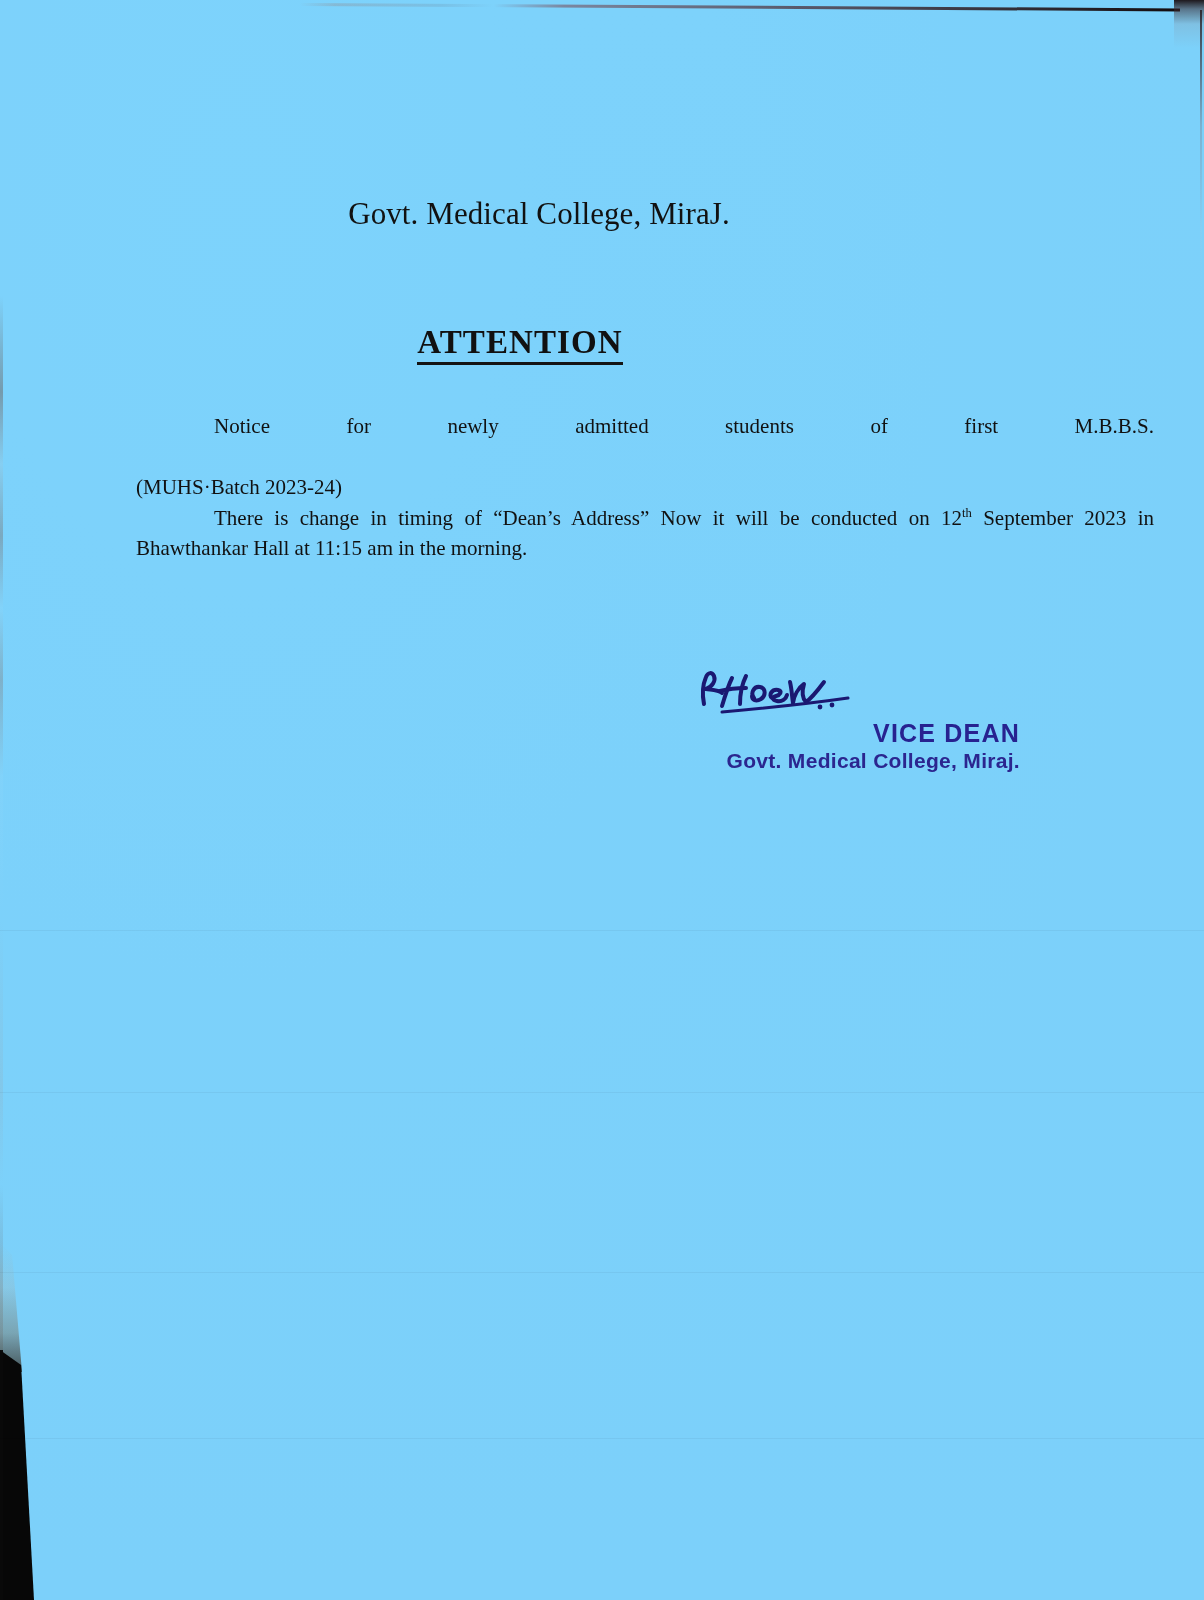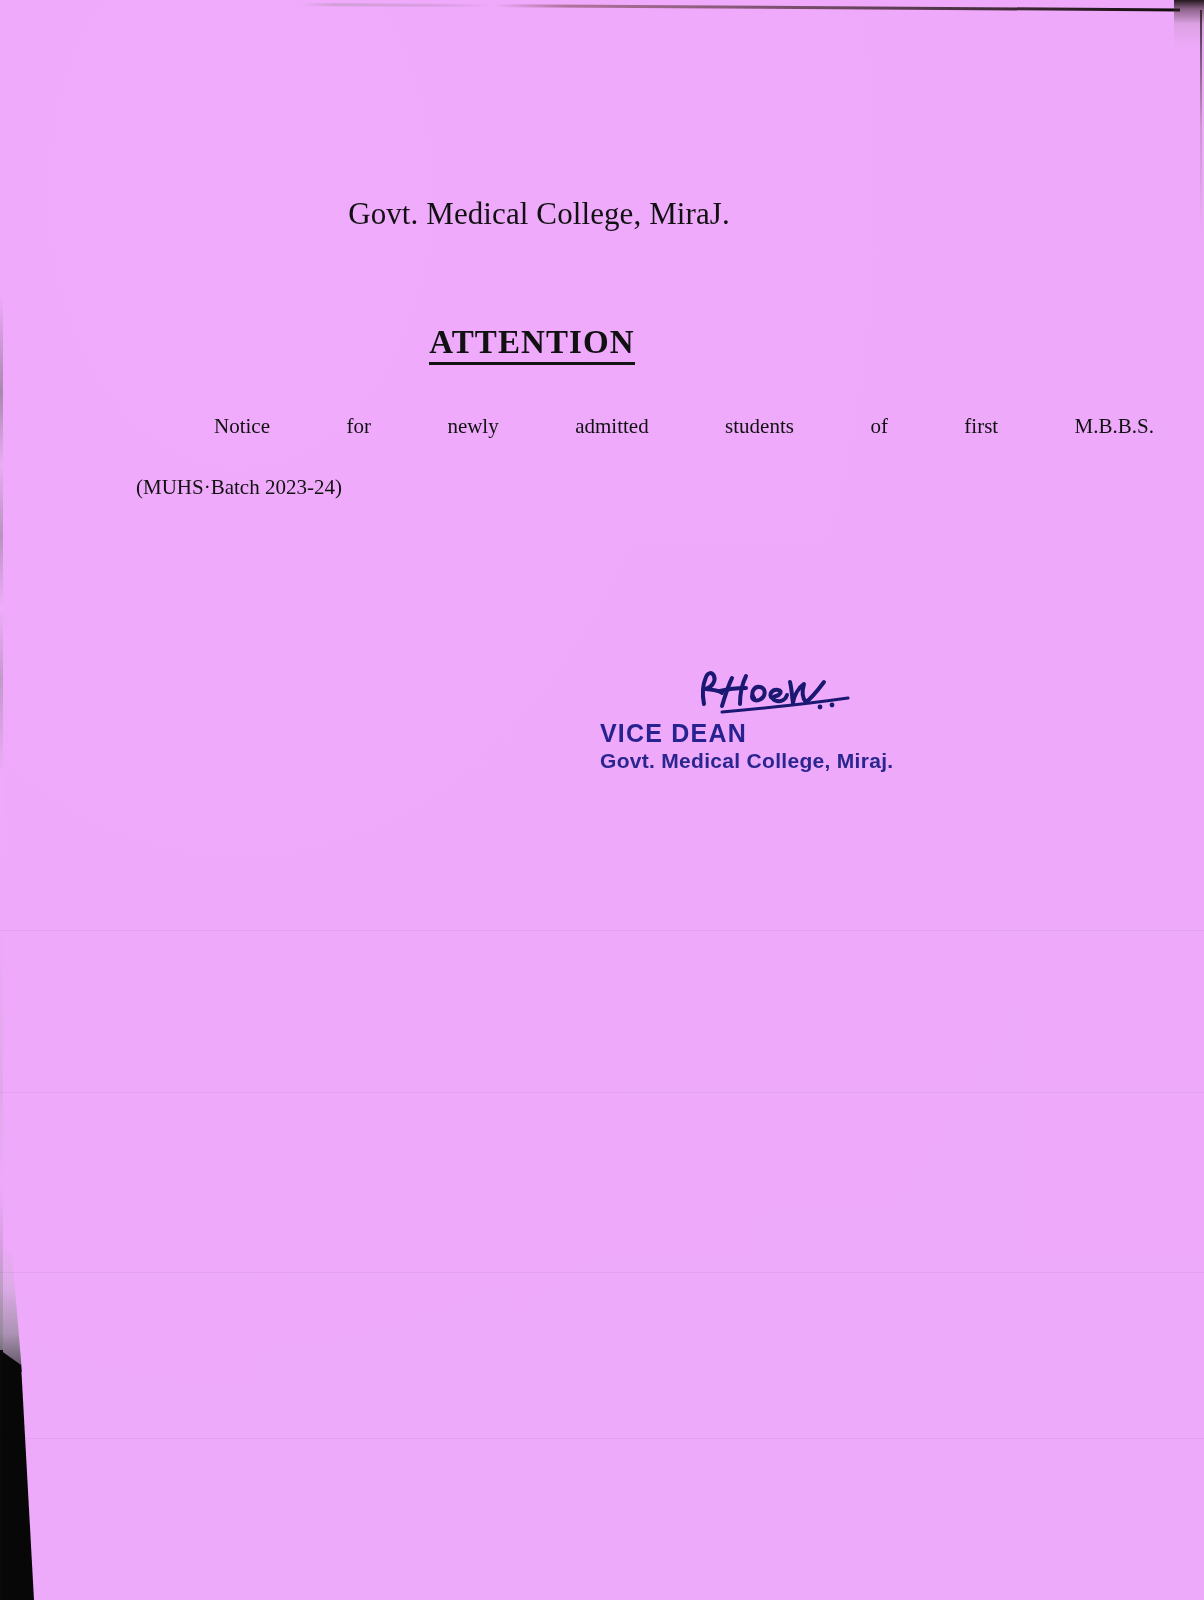--- a/index.html
+++ b/index.html
@@ -6,21 +6,21 @@
   html, body {
     margin: 0;
     padding: 0;
     background: #ffffff;
   }
 
   #page {
     position: relative;
     width: 1204px;
     height: 1600px;
-    background: #f0abfc;
+    background: #7dd3fc;
     overflow: hidden;
     font-family: "Liberation Serif", "DejaVu Serif", serif;
     color: #111111;
   }
 
   
   .scan-top-line {
     position: absolute;
     top: 3px;
     left: 300px;
@@ -149,21 +149,21 @@
   .letterhead .lh-line1 { display: block; }
   .letterhead .lh-line2 { display: block; }
   .letterhead sup {
     font-size: 0.60em;
     vertical-align: super;
     line-height: 0;
   }
 
   .attention-wrap {
     position: absolute;
-    left: 12px;
+    left: 0;
     top: 324px;
     width: 1040px;
     text-align: center;
   }
   .attention {
     display: inline-block;
     font-size: 33px;
     font-weight: bold;
     letter-spacing: 1.1px;
     border-bottom: 3px solid #141414;
@@ -202,21 +202,21 @@
   }
 
   .line-nojust { text-align: left; font-family: Liberation Serif, serif; }
 
   
   .sign-block {
     position: absolute;
     left: 600px;
     top: 660px;
     width: 420px;
-    text-align: left;
+    text-align: right;
     color: #26238f;
   }
 
   .signature {
     position: relative;
     height: 58px;
     margin-bottom: 2px;
   }
   .signature svg {
     position: absolute;
@@ -286,20 +286,21 @@
     <div class="attention-wrap">
       <span class="attention">ATTENTION</span>
     </div>
 
     <div class="body-block">
 
       <p class="para"><span class="indent"></span><span>Notice for newly admitted students of first M.B.B.S.</span><span class="force-break"></span></p>
 
       <p class="para line-nojust"><span>(MUHS·Batch 2023-24)</span></p>
 
+      <p class="para"><span class="indent"></span><span>There is change in timing of “Dean’s Address” Now it will be conducted on </span><span>12</span><sup>th</sup><span> September 2023 in Bhawthankar Hall at 11:15 am in the morning.</span></p>
 
     </div>
 
     <div class="sign-block">
 
       <div class="signature">
         <svg viewBox="0 0 190 58" xmlns="http://www.w3.org/2000/svg">
           <g fill="none" stroke="#1a1872" stroke-linecap="round" stroke-linejoin="round">
             <path d="M8 44 C6 34 7 24 10 17 C12 12 16 12 18 16 C20 21 16 27 10 29 C16 30 22 30 26 33" stroke-width="4"></path>
             <path d="M26 46 C29 36 32 26 36 18" stroke-width="4"></path>

